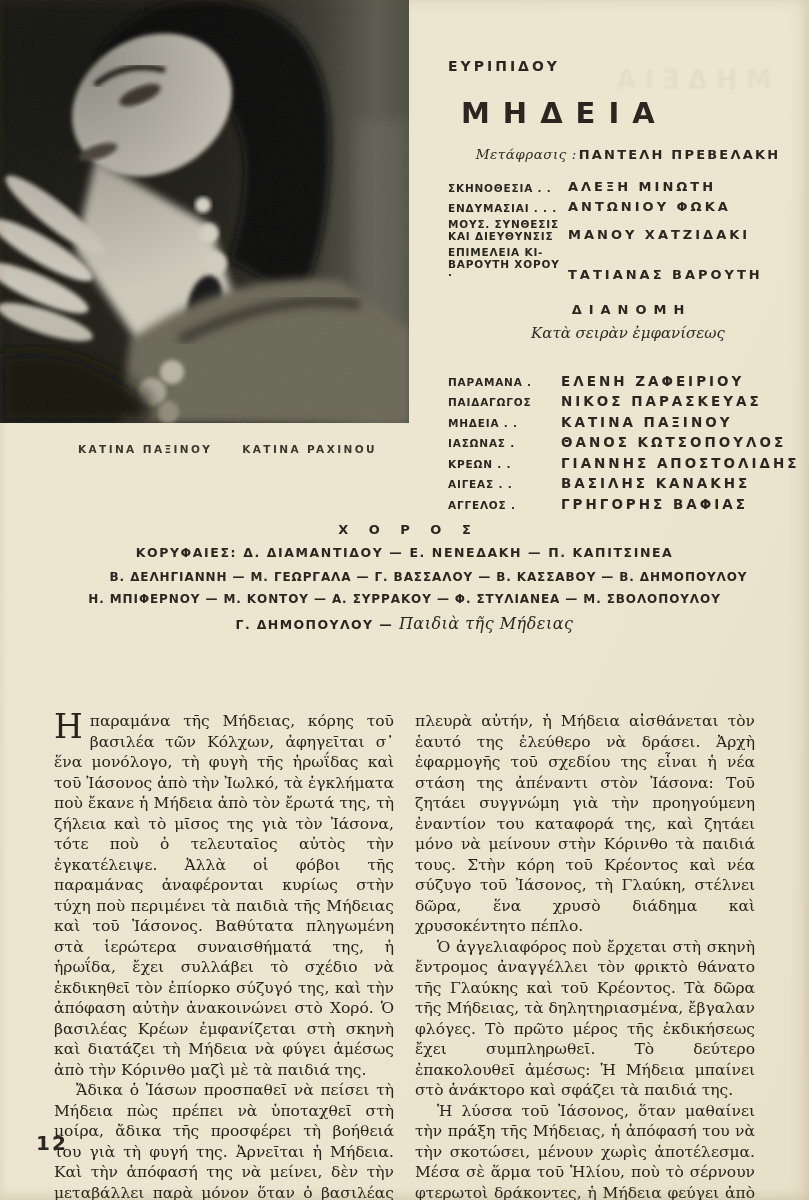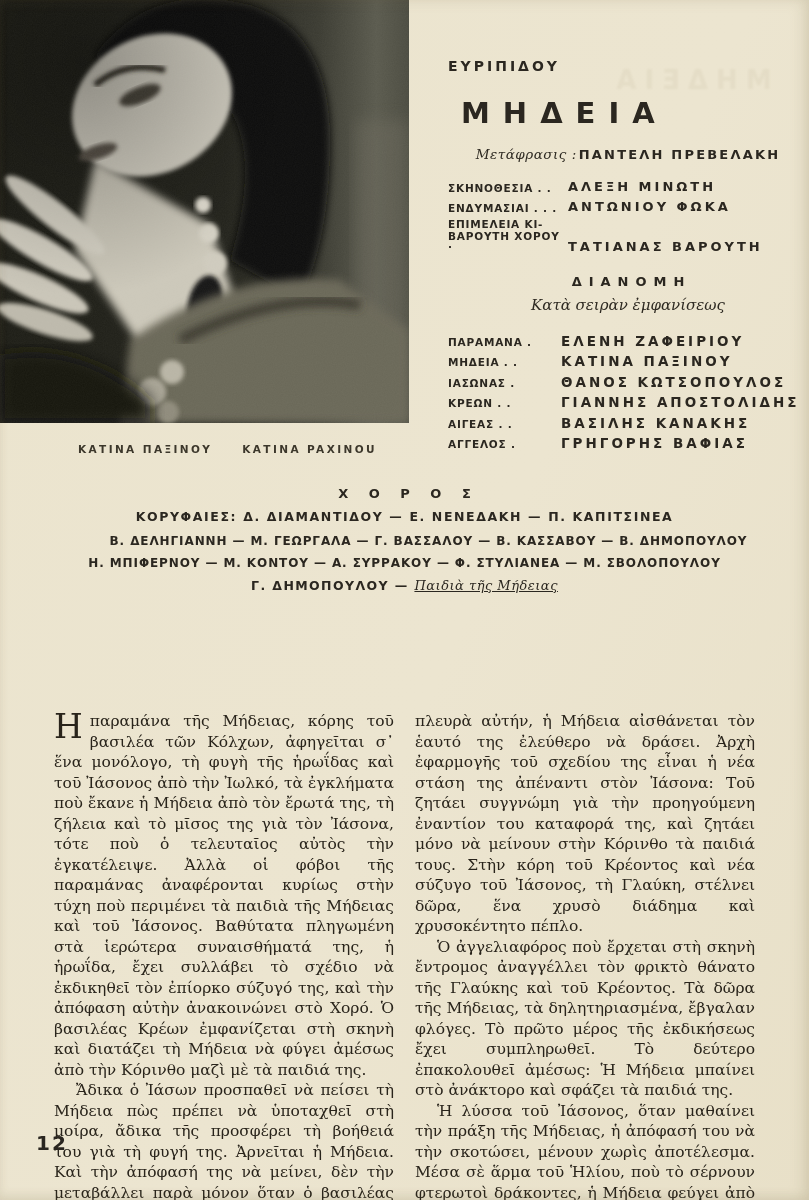--- a/index.html
+++ b/index.html
@@ -23,32 +23,32 @@
   .transl{margin-top:16px;display:flex;justify-content:center;align-items:baseline;gap:2px;white-space:nowrap;}
   .transl .lbl{font-family:"DejaVu Serif",serif;font-style:italic;font-size:13.5px;letter-spacing:.5px;color:#2e2a22;}
   .transl .val{font-size:13px;font-weight:bold;letter-spacing:2.2px;}
   .credits{margin-top:17px;}
   .credit-row{display:flex;align-items:flex-end;margin-bottom:5px;}
   .credit-role{width:120px;flex:none;font-size:10.5px;font-weight:bold;letter-spacing:.8px;line-height:11.5px;}
   .credit-name{font-size:13px;font-weight:bold;letter-spacing:3px;white-space:nowrap;}
   .dianomi{margin-top:20px;text-align:center;}
   .dianomi-h{font-size:13px;font-weight:bold;letter-spacing:7px;text-indent:7px;}
   .dianomi-sub{margin-top:7px;font-family:"DejaVu Serif",serif;font-style:italic;font-size:15px;color:#2e2a22;}
-  .cast{margin-top:19px;}
+  .cast{margin-top:31px;}
   .cast-row{display:flex;align-items:baseline;margin-bottom:4.5px;}
   .cast-role{width:113px;flex:none;font-size:10.5px;font-weight:bold;letter-spacing:.8px;}
   .cast-name{font-size:13.5px;font-weight:bold;letter-spacing:3px;white-space:nowrap;}
   
-  .chorus{position:absolute;left:0;top:486px;width:809px;text-align:center;}
+  .chorus{position:absolute;left:0;top:522px;width:809px;text-align:center;}
   .chorus-h{font-size:13px;font-weight:bold;letter-spacing:8px;text-indent:8px;}
   .chorus-l1{margin-top:8px;font-size:12.5px;font-weight:bold;letter-spacing:1.6px;text-align:center;}
   .chorus-l2{margin-top:10px;font-size:12px;font-weight:bold;letter-spacing:.9px;padding-left:48px;}
   .chorus-l3{margin-top:8px;font-size:12px;font-weight:bold;letter-spacing:.9px;}
   .chorus-l4{margin-top:8px;font-size:12.5px;font-weight:bold;letter-spacing:1.4px;}
-  .chorus-l4 .it{font-family:"DejaVu Serif",serif;font-style:italic;font-weight:normal;font-size:13px;letter-spacing:.5px;text-decoration:underline;}
+  .chorus-l4 .it{font-family:"DejaVu Serif",serif;font-style:italic;font-weight:normal;font-size:16px;letter-spacing:.5px;}
   
   .synopsis{position:absolute;left:54px;top:711px;width:702px;display:flex;gap:21px;
     font-family:"DejaVu Serif",serif;font-size:15.5px;line-height:20.5px;color:#29241b;text-align:justify;}
   .col{width:340px;flex:none;}
   .col p{margin:0;}
   .col p.ind{text-indent:22px;}
   .dropcap{float:left;font-size:33px;line-height:30px;padding:1px 7px 0 0;}
   
   .pagenum{position:absolute;left:36px;top:1131px;font-size:20px;font-weight:bold;letter-spacing:2px;color:#2a2620;}
   .ghost{position:absolute;left:590px;top:50px;width:200px;height:300px;
@@ -150,35 +150,45 @@
       <div class="credit-row">
         <span class="credit-role"><span>ΣΚΗΝΟΘΕΣΙΑ . .</span></span>
         <span class="credit-name">ΑΛΕΞΗ ΜΙΝΩΤΗ</span>
       </div>
       <div class="credit-row">
         <span class="credit-role"><span>ΕΝΔΥΜΑΣΙΑΙ . . .</span></span>
         <span class="credit-name">ΑΝΤΩΝΙΟΥ ΦΩΚΑ</span>
       </div>
       <div class="credit-row">
         <span class="credit-role">
+          <span>ΜΟΥΣ. ΣΥΝΘΕΣΙΣ</span><br><span>ΚΑΙ ΔΙΕΥΘΥΝΣΙΣ</span>
+        </span>
+        <span class="credit-name">ΜΑΝΟΥ ΧΑΤΖΙΔΑΚΙ</span>
+      </div>
+      <div class="credit-row">
+        <span class="credit-role">
           <span>ΕΠΙΜΕΛΕΙΑ ΚΙ-</span><br><span>ΒΑΡΟΥΤΗ ΧΟΡΟΥ ·</span>
         </span>
         <span class="credit-name">ΤΑΤΙΑΝΑΣ ΒΑΡΟΥΤΗ</span>
       </div>
     </div>
 
     <div class="dianomi">
       <div class="dianomi-h">ΔΙΑΝΟΜΗ</div>
       <div class="dianomi-sub">Κατὰ σειρὰν ἐμφανίσεως</div>
     </div>
 
     <div class="cast">
       <div class="cast-row">
         <span class="cast-role">ΠΑΡΑΜΑΝΑ .</span>
         <span class="cast-name">ΕΛΕΝΗ ΖΑΦΕΙΡΙΟΥ</span>
+      </div>
+      <div class="cast-row">
+        <span class="cast-role">ΠΑΙΔΑΓΩΓΟΣ</span>
+        <span class="cast-name">ΝΙΚΟΣ ΠΑΡΑΣΚΕΥΑΣ</span>
       </div>
       <div class="cast-row">
         <span class="cast-role">ΜΗΔΕΙΑ . .</span>
         <span class="cast-name">ΚΑΤΙΝΑ ΠΑΞΙΝΟΥ</span>
       </div>
       <div class="cast-row">
         <span class="cast-role">ΙΑΣΩΝΑΣ .</span>
         <span class="cast-name">ΘΑΝΟΣ ΚΩΤΣΟΠΟΥΛΟΣ</span>
       </div>
       <div class="cast-row">

